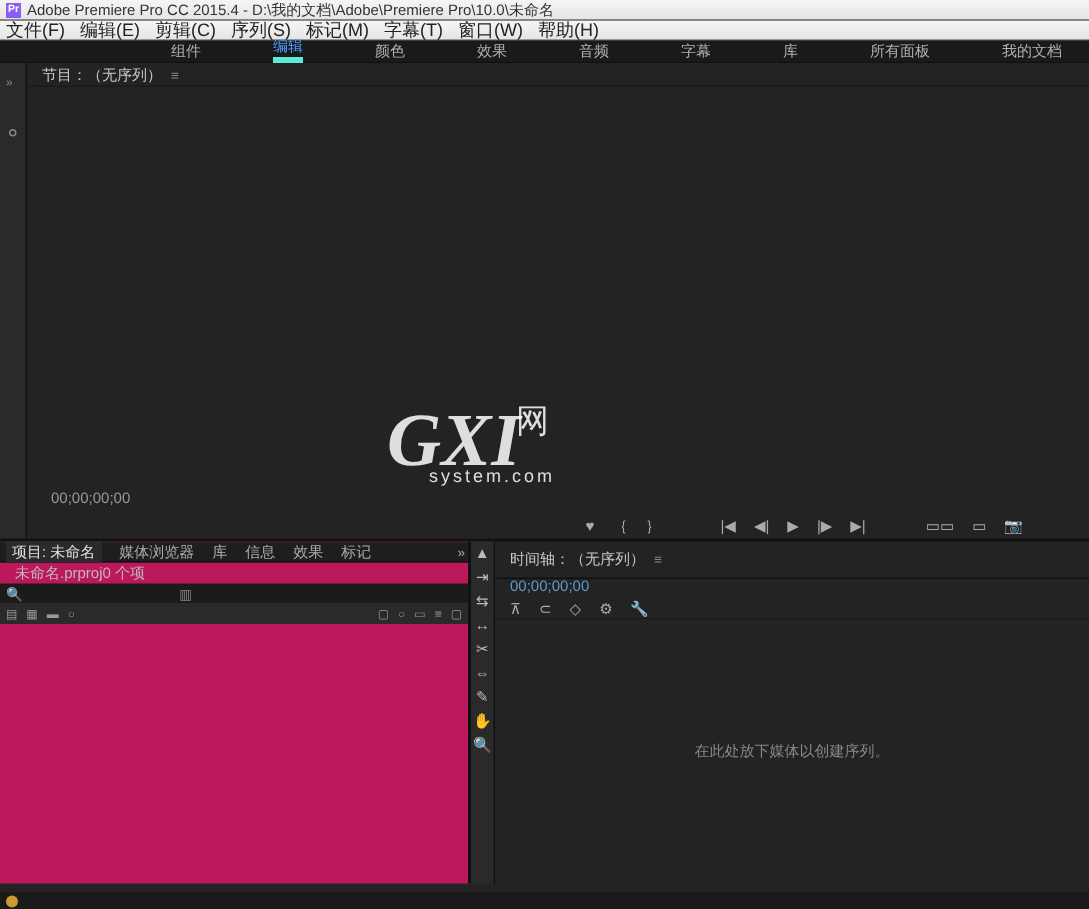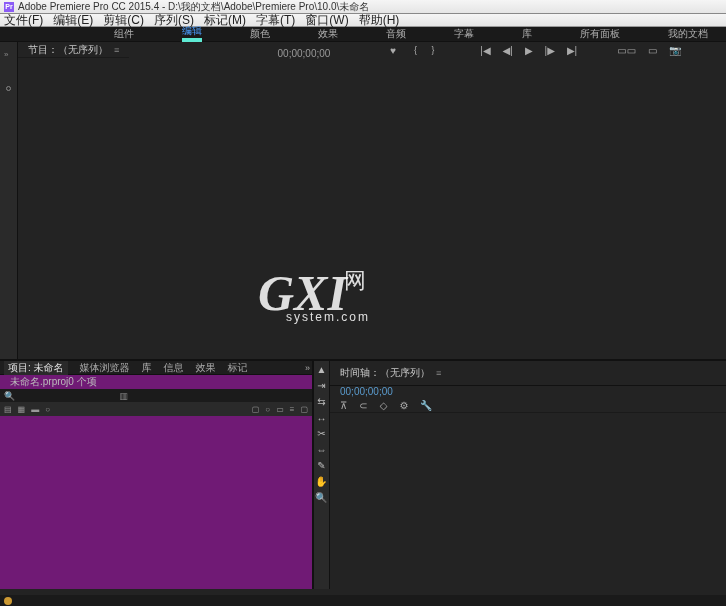--- a/index.html
+++ b/index.html
@@ -15,39 +15,39 @@
   
   .wstabs { height: 14px; background: #1a1a1a; display: flex; align-items: center; justify-content: flex-end; padding: 0 18px; gap: 48px; }
   .wstabs span { color: #b0b0b0; font-size: 10px; cursor: pointer; }
   .wstabs span.active { color: #4a9eff; border-bottom: 6px solid #5eead4; }
   
   
   .upper { height: 318px; display: flex; background: #232323; border-top: 1px solid #111; }
   .leftgutter { width: 18px; background: #2a2a2a; border-right: 1px solid #111; position: relative; }
   .leftgutter .dd { position: absolute; top: 8px; left: 4px; color: #888; font-size: 8px; }
   .leftgutter .dot { position: absolute; top: 44px; left: 6px; width: 5px; height: 5px; border-radius: 50%; border: 1px solid #888; }
-  .monitor { flex: 1; background: #232323; display: flex; flex-direction: row; }
+  .monitor { flex: 1; background: #232323; display: flex; flex-direction: column; }
   .montabs { height: 16px; display: flex; align-items: center; padding: 0 10px; color: #c8c8c8; font-size: 10px; border-bottom: 1px solid #1a1a1a; }
   .montabs .menuic { margin-left: 6px; color: #888; font-size: 9px; }
   .monview { flex: 1; background: #232323; position: relative; }
   .montc { height: 22px; display: flex; align-items: center; padding: 0 16px; color: #999; font-size: 10px; }
   .moncontrols { height: 16px; display: flex; align-items: center; justify-content: flex-end; padding: 0 44px; gap: 12px; color: #aaa; }
   .moncontrols span { font-size: 10px; cursor: pointer; }
   
   
   .watermark { position: absolute; top: 264px; left: 258px; pointer-events: none; color: rgba(255,255,255,0.85); }
   .watermark .big { font-size: 50px; font-weight: bold; font-style: italic; font-family: Georgia, serif; display: inline; }
   .watermark .sm { font-size: 22px; display: inline; position: relative; top: -22px; margin-left: -6px; }
   .watermark .line2 { font-size: 12px; margin-top: -12px; margin-left: 28px; letter-spacing: 2px; }
   
   
   .lower { height: 230px; display: flex; border-top: 2px solid #111; }
   
   
-  .project { width: 314px; background: #701a75; display: flex; flex-direction: column; border-right: 2px solid #111; }
+  .project { width: 314px; background: #be185d; display: flex; flex-direction: column; border-right: 2px solid #111; }
   .ptabs { height: 14px; background: #1e1e1e; display: flex; align-items: center; padding: 0 4px; gap: 12px; font-size: 10px; color: #aaa; border-bottom: 1px solid #111; position: relative; }
   .ptabs span.active { color: #e0e0e0; background: #2a2a2a; padding: 0 4px; }
   .ptabs .ddr { position: absolute; right: 2px; font-size: 9px; }
   .pnamebar { height: 14px; display: flex; align-items: center; justify-content: flex-start; padding: 0 10px; font-size: 10px; color: #bbb; }
   .psearch { height: 13px; display: flex; align-items: center; padding: 0 4px; background: #1b1b1b; }
   .psearch .mag { color: #888; font-size: 9px; margin-right: 6px; }
   .psearch .fold { margin-left: auto; color: #888; font-size: 9px; margin-right: 180px; }
   .pbody { flex: 1; background: #232323; display: flex; align-items: center; justify-content: center; color: #888; font-size: 10px; border: 1px solid #1a1a1a; }
   .pfoot { height: 14px; background: #2a2a2a; display: flex; align-items: center; padding: 0 4px; gap: 6px; color: #999; font-size: 8px; }
   .pfoot .sp { flex: 1; }
@@ -180,20 +180,21 @@
         <span class="menuic">≡</span>
       </div>
       <div class="ttc">00;00;00;00</div>
       <div class="ticons">
         <span>⊼</span>
         <span>⊂</span>
         <span>◇</span>
         <span>⚙</span>
         <span>🔧</span>
       </div>
+      <div class="tbody">在此处放下媒体以创建序列。</div>
     </div>
   </div>
 </div>
 
 <div class="status">
   <div class="warn"></div>
 </div>
 
 <div class="watermark">
   <span class="big">GXI</span>

